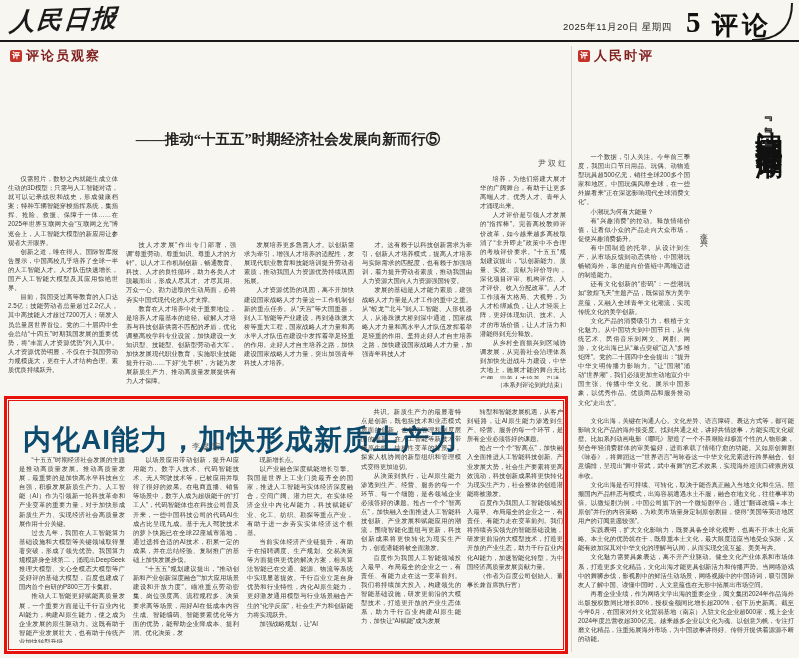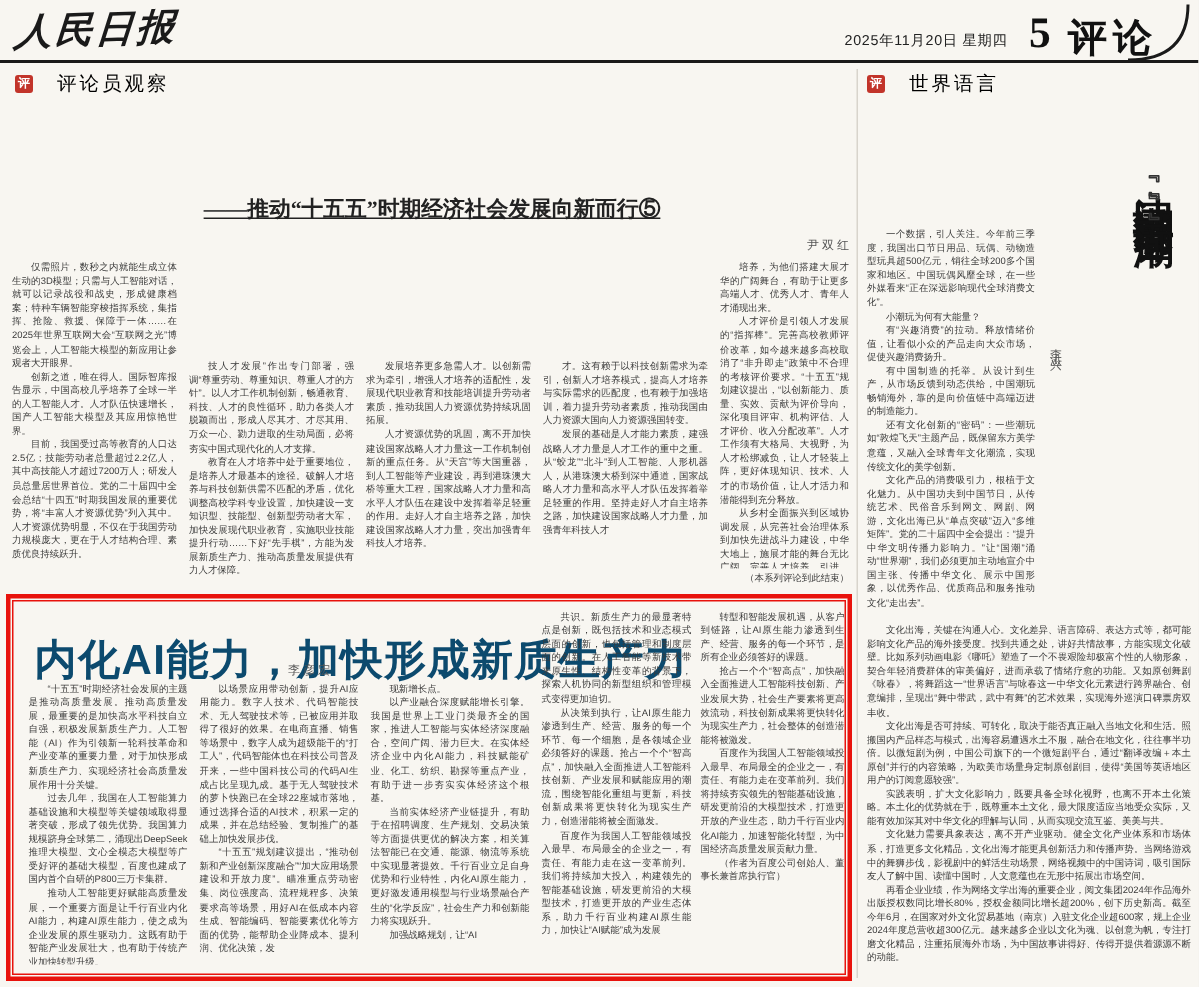--- a/index.html
+++ b/index.html
@@ -17,27 +17,27 @@
   .hdr-section { position:absolute; left:712px; top:8px; font-family:"Liberation Serif", serif;
                  font-size:26px; font-weight:700; color:#111; letter-spacing:4px; }
   .hdr-arc { position:absolute; left:752px; top:1px; }
   .hdr-rule { position:absolute; left:0; top:40px; width:799px; height:2px; background:#1a1a1a; }
   .v-divider { position:absolute; left:571px; top:46px; width:1px; height:606px; background:#d8d4cc; }
 
   
   .label { position:absolute; display:flex; align-items:center; gap:4px; }
   .label .sq { width:12px; height:12px; background:#c2342a; border-radius:2px; color:#fff;
                font-size:8px; line-height:12px; text-align:center; font-weight:700; }
-  .label .txt { font-size:13px; font-weight:400; color:#000000; letter-spacing:2px;margin-left:12px; }
+  .label .txt { font-size:13px; font-weight:700; color:#7f1d1d; letter-spacing:2px; }
 
   
   .lh-headline { position:absolute; left:8px; top:64px; width:560px; text-align:center;
                  font-size:35px; font-weight:900; color:#151515; letter-spacing:1px; }
   .lh-sub { position:absolute; left:8px; top:130px; width:560px; text-align:center;
-            font-family:"Liberation Serif", serif; font-size:14.5px; font-weight:700; color:#222;text-decoration:underline; }
+            font-family:"Liberation Serif", serif; font-size:14.5px; font-weight:700; color:#222; }
   .byline { position:absolute; font-size:8px; color:#555; letter-spacing:2px; }
 
   .pullquote { position:absolute; font-weight:700; color:#222; }
   .pullquote::before { content:''; position:absolute; left:0; top:0;
                        border-left:3px solid #b23a30; border-top:3px solid #b23a30; }
   .pullquote::after { content:''; position:absolute; right:0; bottom:0;
                       border-right:3px solid #b23a30; border-bottom:3px solid #b23a30; }
   .pq-left { left:148px; top:170px; width:250px; height:63px; padding:8px 6px 0 10px;
              font-size:11.5px; line-height:1.42; }
   .pq-left::before { width:95px; height:15px; }
@@ -145,21 +145,21 @@
     <div class="col" style="left:460px; top:8px;  width:96px;  height:238px;">
         <p>转型和智能发展机遇，从客户到链路，让AI原生能力渗透到生产、经营、服务的每一个环节，是所有企业必须答好的课题。</p>
         <p>抢占一个个“智高点”，加快融入全面推进人工智能科技创新、产业发展大势，社会生产要素将更高效流动，科技创新成果将更快转化为现实生产力，社会整体的创造潜能将被激发。</p>
         <p>百度作为我国人工智能领域投入最早、布局最全的企业之一，有责任、有能力走在变革前列。我们将持续夯实领先的智能基础设施，研发更前沿的大模型技术，打造更开放的产业生态，助力千行百业内化AI能力，加速智能化转型，为中国经济高质量发展贡献力量。</p>
         <p>（作者为百度公司创始人、董事长兼首席执行官）</p>
       </div>
   </div>
 
   <div class="label" style="left:578px; top:47px;">
     <span class="sq">评</span>
-    <span class="txt">世界语言</span>
+    <span class="txt">人民时评</span>
   </div>
 
 
   <div class="vtitle"><span>让</span><span class="vb">『</span><span>国</span><span>潮</span><span class="vb">』</span><span>涌</span><span>动</span><span class="vb">『</span><span>世</span><span>界</span><span>潮</span><span class="vb">』</span></div>
   <div class="vbyline">李洪兴</div>
 
   <div class="col" style="left:578px; top:152px; width:112px; height:260px;">
       <p>一个数据，引人关注。今年前三季度，我国出口节日用品、玩偶、动物造型玩具超500亿元，销往全球200多个国家和地区。中国玩偶风靡全球，在一些外媒看来“正在深远影响现代全球消费文化”。</p>
       <p>小潮玩为何有大能量？</p>
       <p>有“兴趣消费”的拉动。释放情绪价值，让看似小众的产品走向大众市场，促使兴趣消费扬升。</p>

